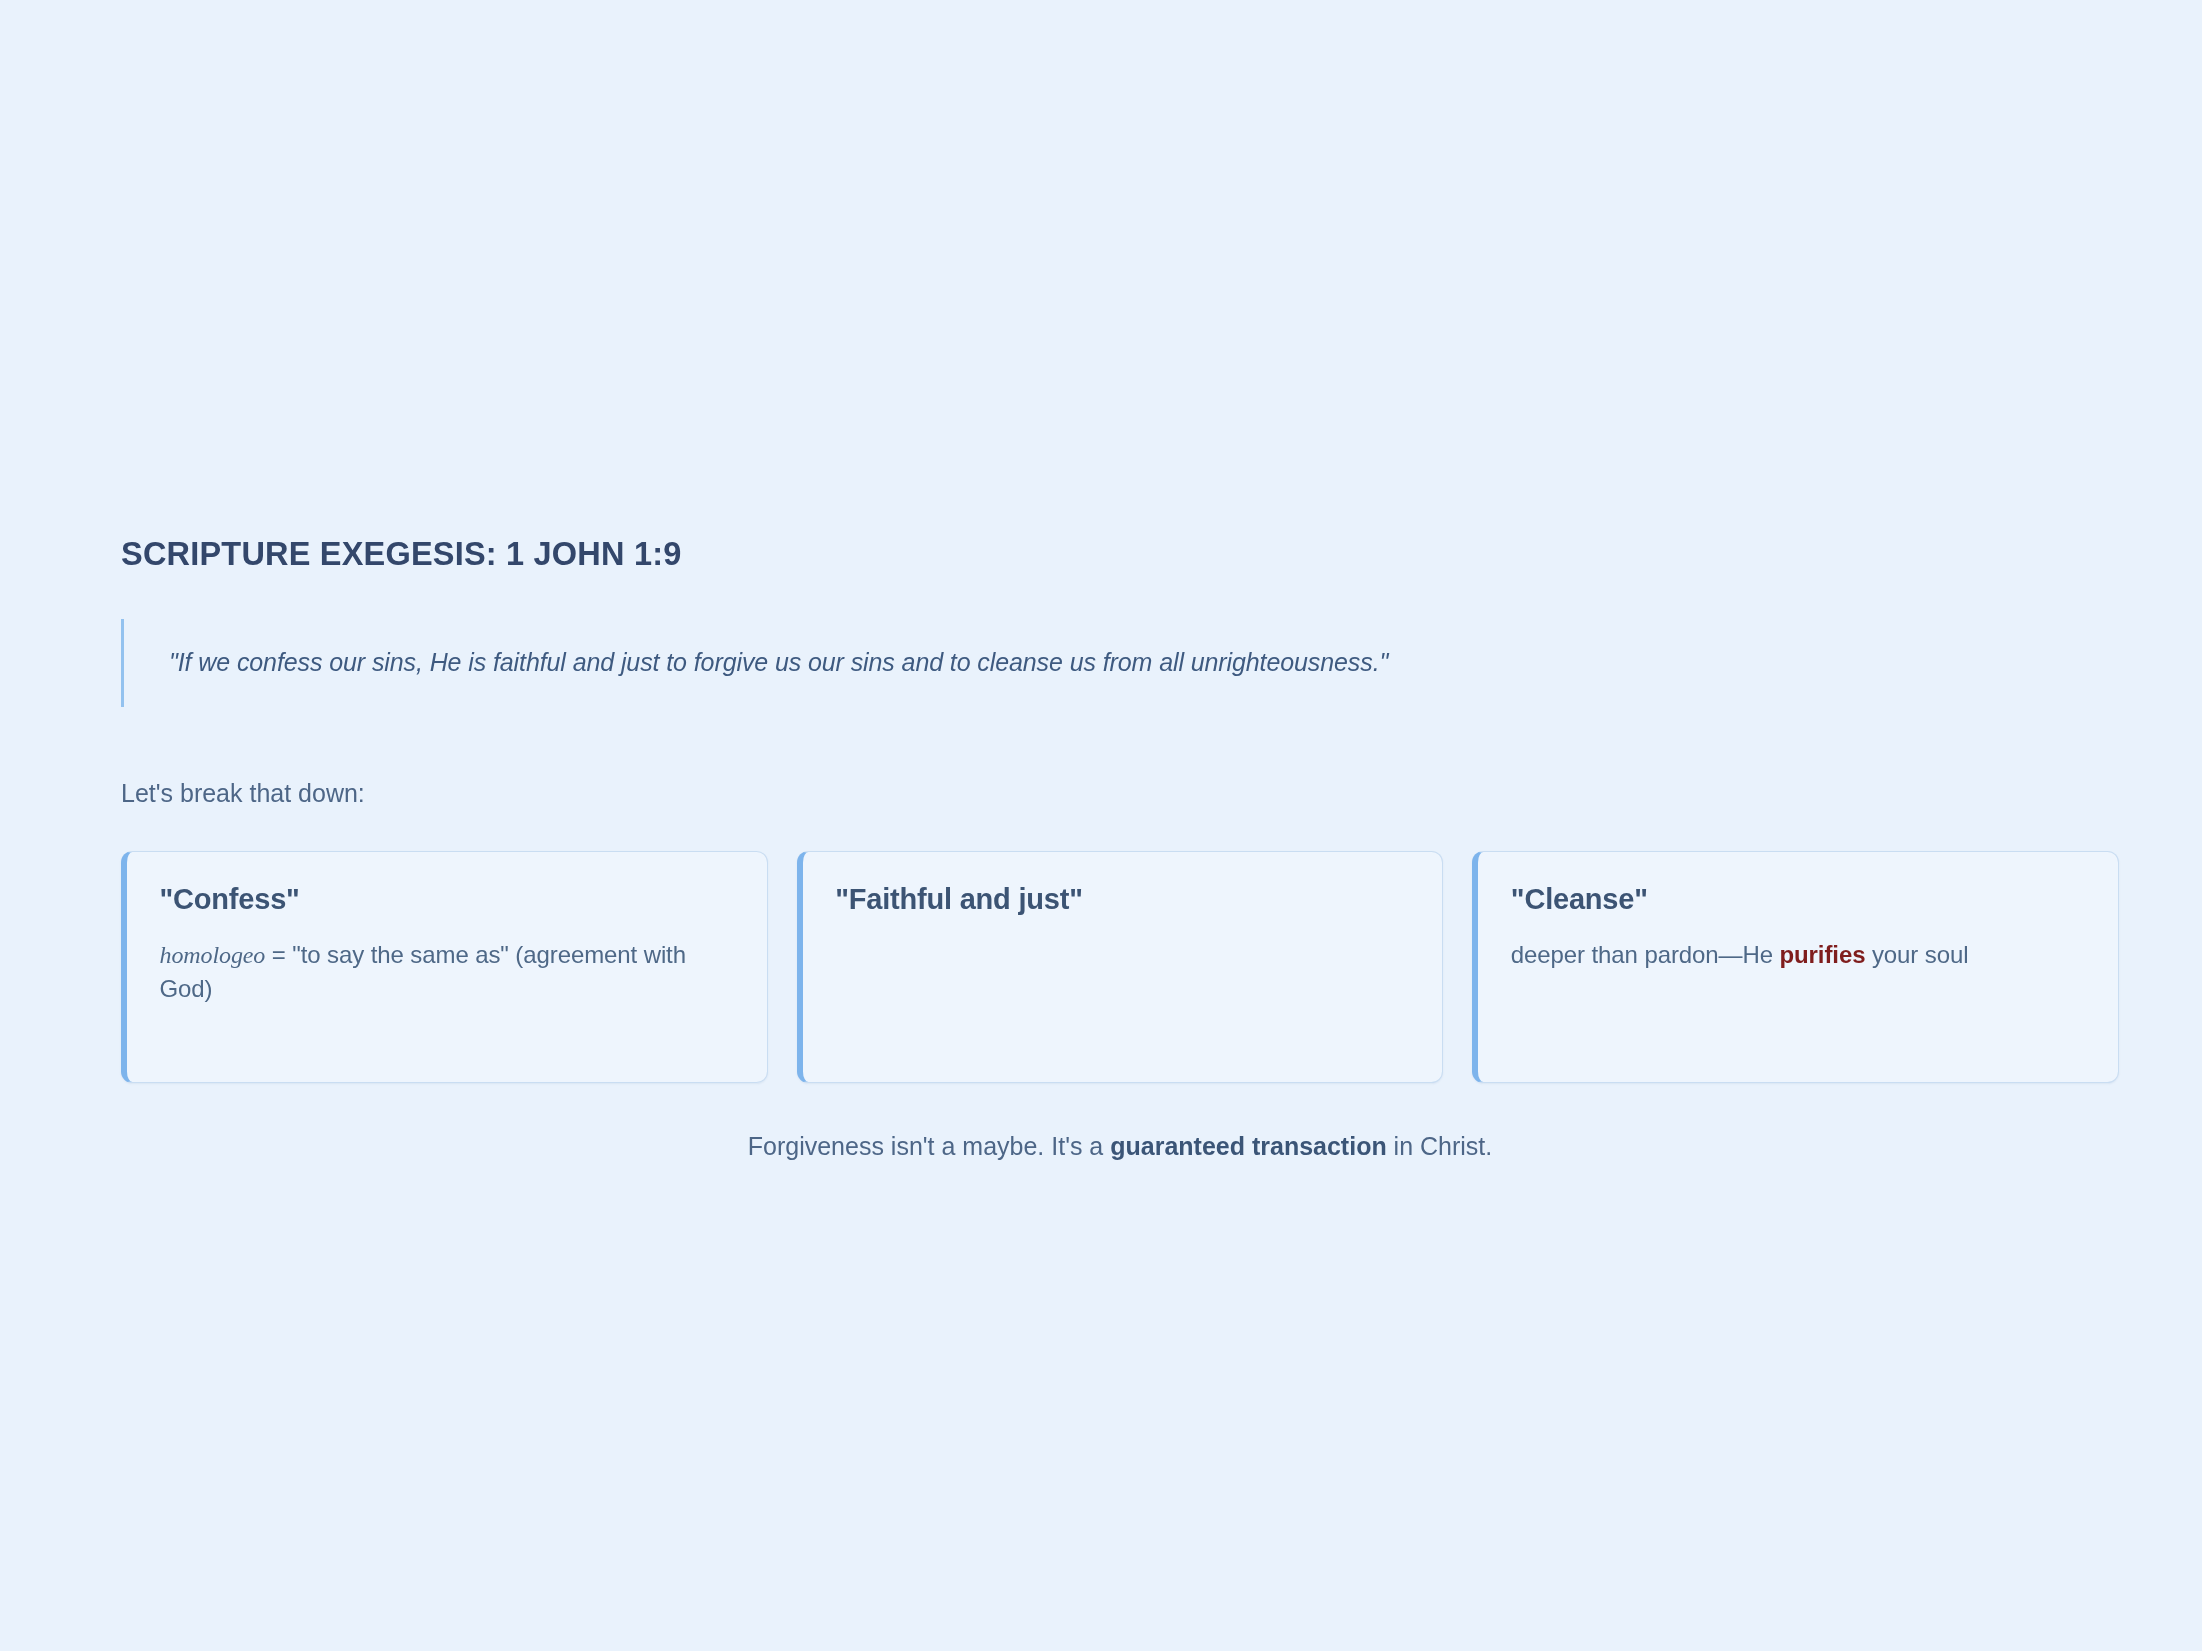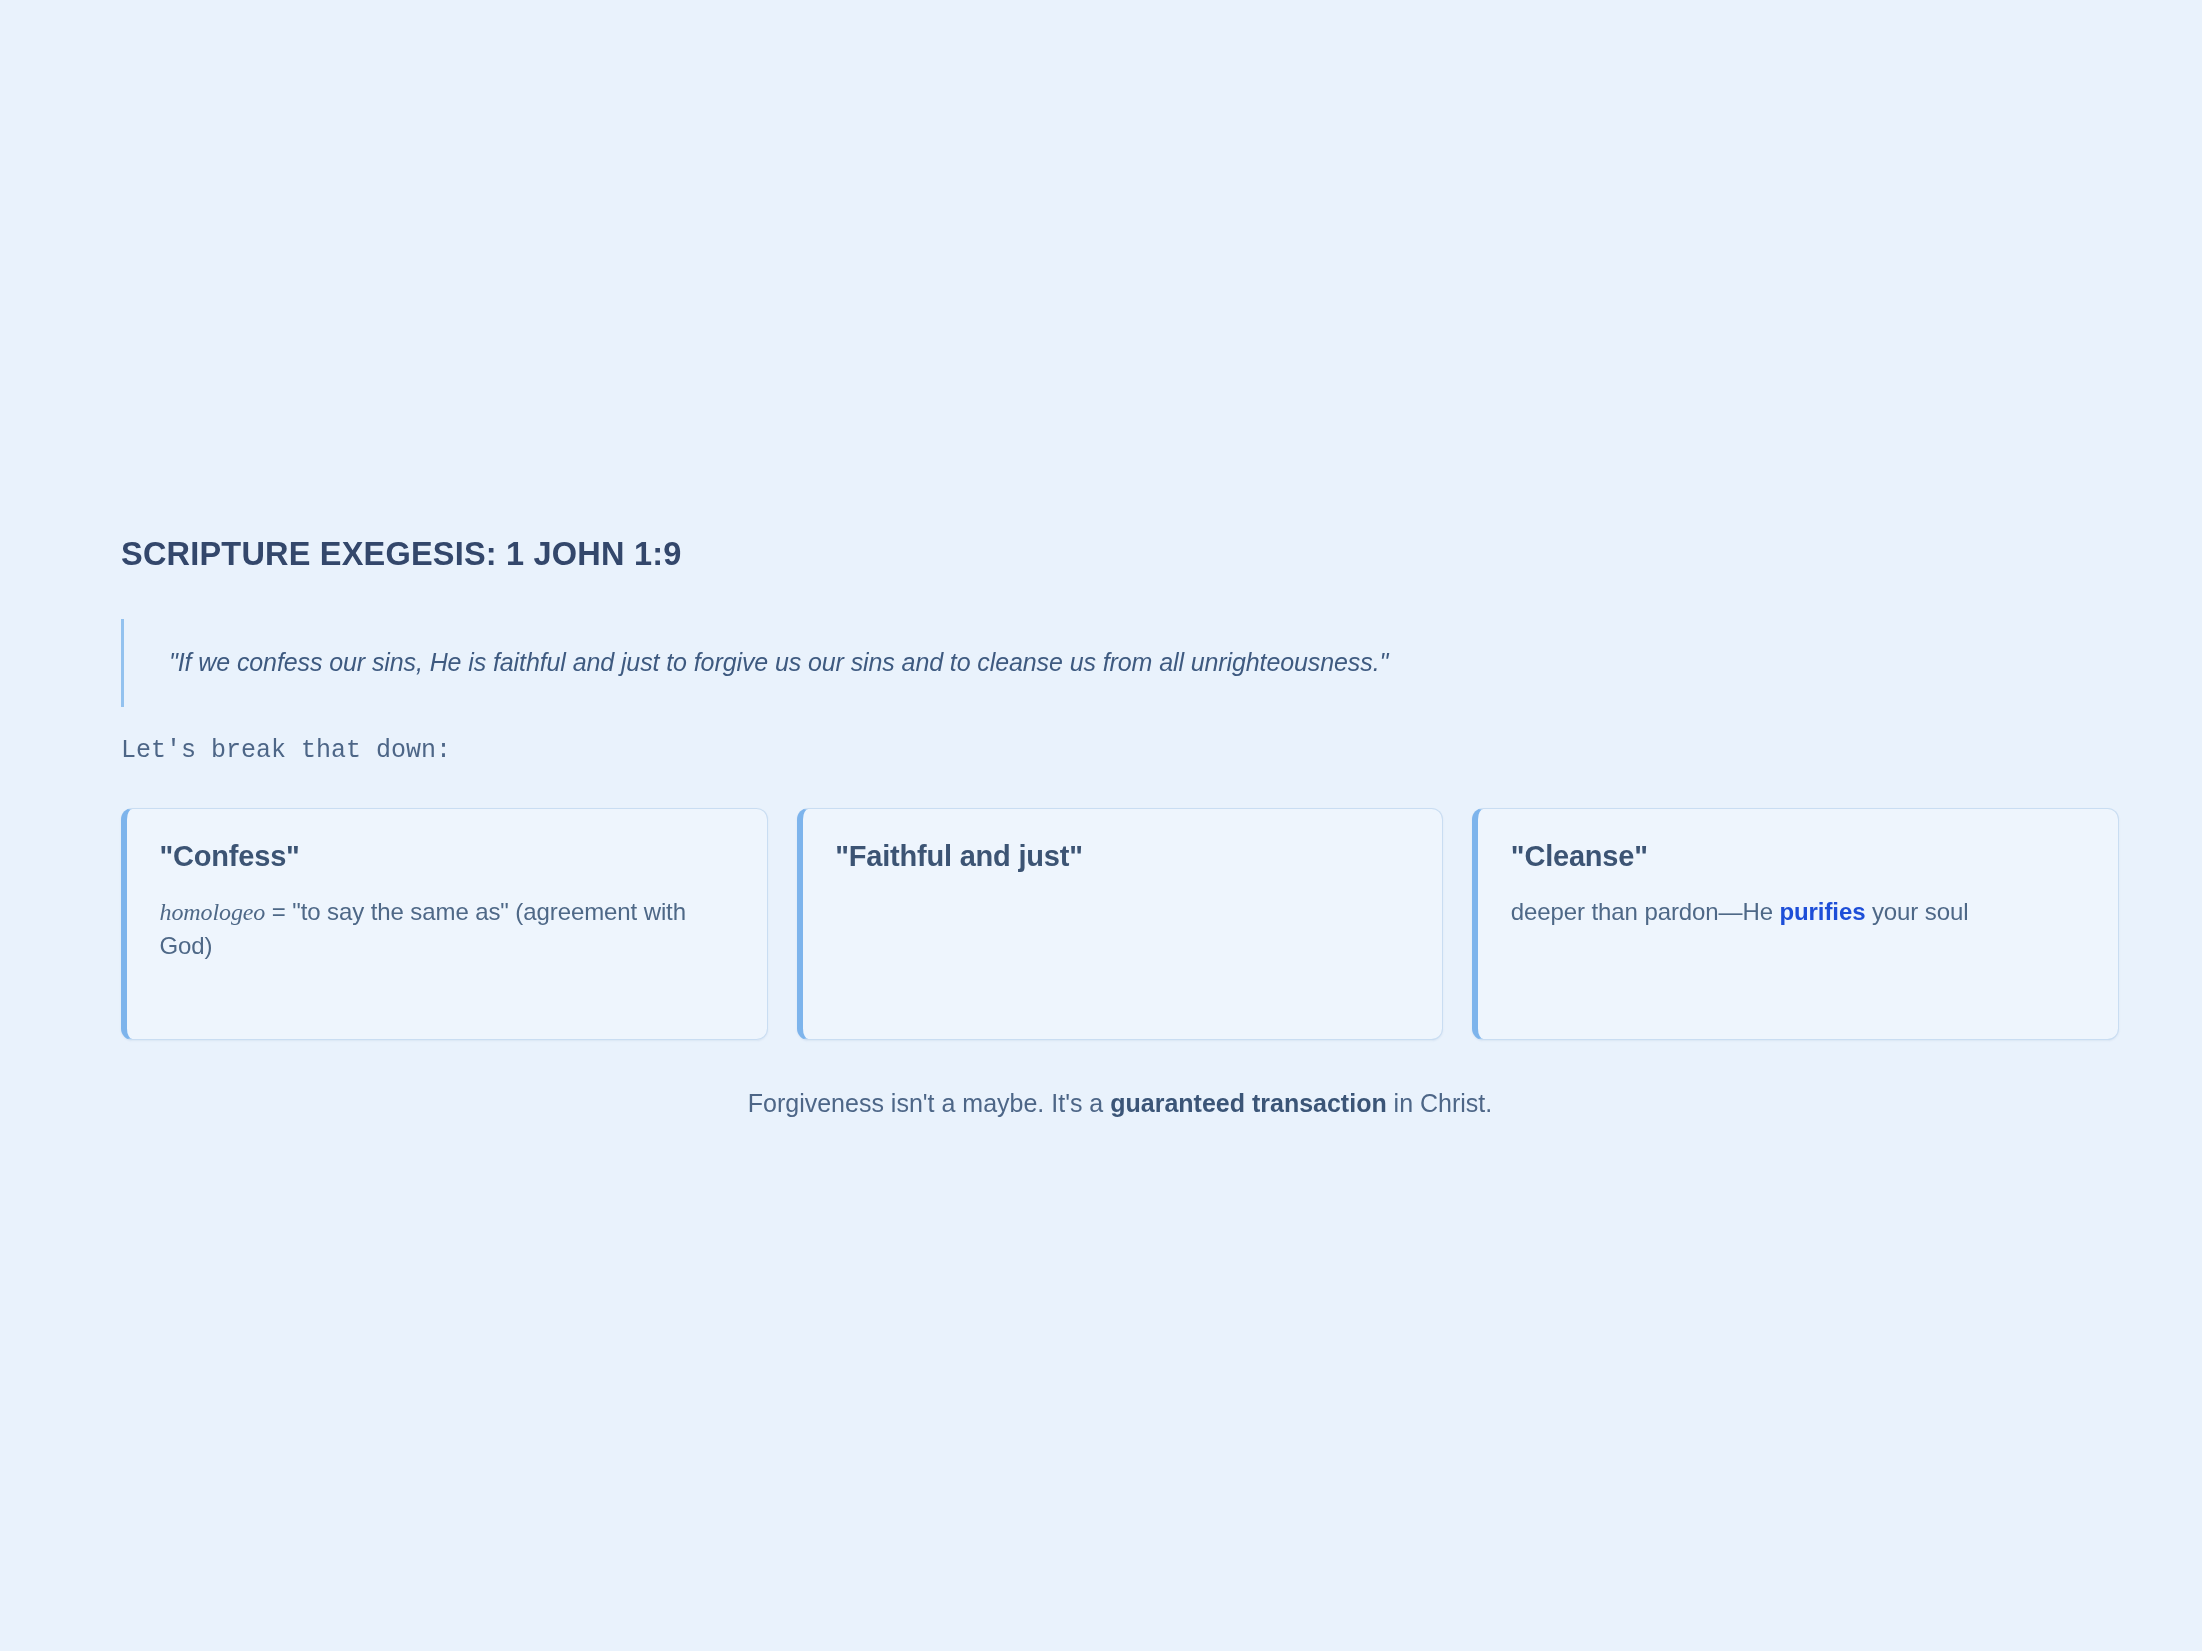--- a/index.html
+++ b/index.html
@@ -52,26 +52,25 @@
     font-style: italic;
     font-weight: 400;
     color: #3e5a80;
     line-height: 1.35;
     letter-spacing: -0.1px;
     white-space: nowrap;
   }
 
   
   .lead-in {
-    margin-top: 26px;
+    margin-top: 69px;
     font-size: 25px;
     color: #4d6versa;
     color: #4d6687;
     line-height: 1.4;
-    font-family: Liberation Mono, monospace;
   }
 
   
   .card-row {
     display: flex;
     gap: 29px;
     margin-top: 40px;
   }
   .card {
     flex: 1 1 0;
@@ -99,21 +98,21 @@
     color: #4e6887;
     line-height: 1.43;
     letter-spacing: -0.1px;
   }
   .card-body em {
     font-style: italic;
     font-family: Liberation Serif, serif;
   }
   .card-body strong {
     font-weight: 700;
-    color: #1d4ed8;
+    color: #7f1d1d;
   }
 
   
   .closing {
     margin-top: 46px;
     font-size: 25px;
     color: #4d6687;
     line-height: 1.4;
     text-align: center;
   }

